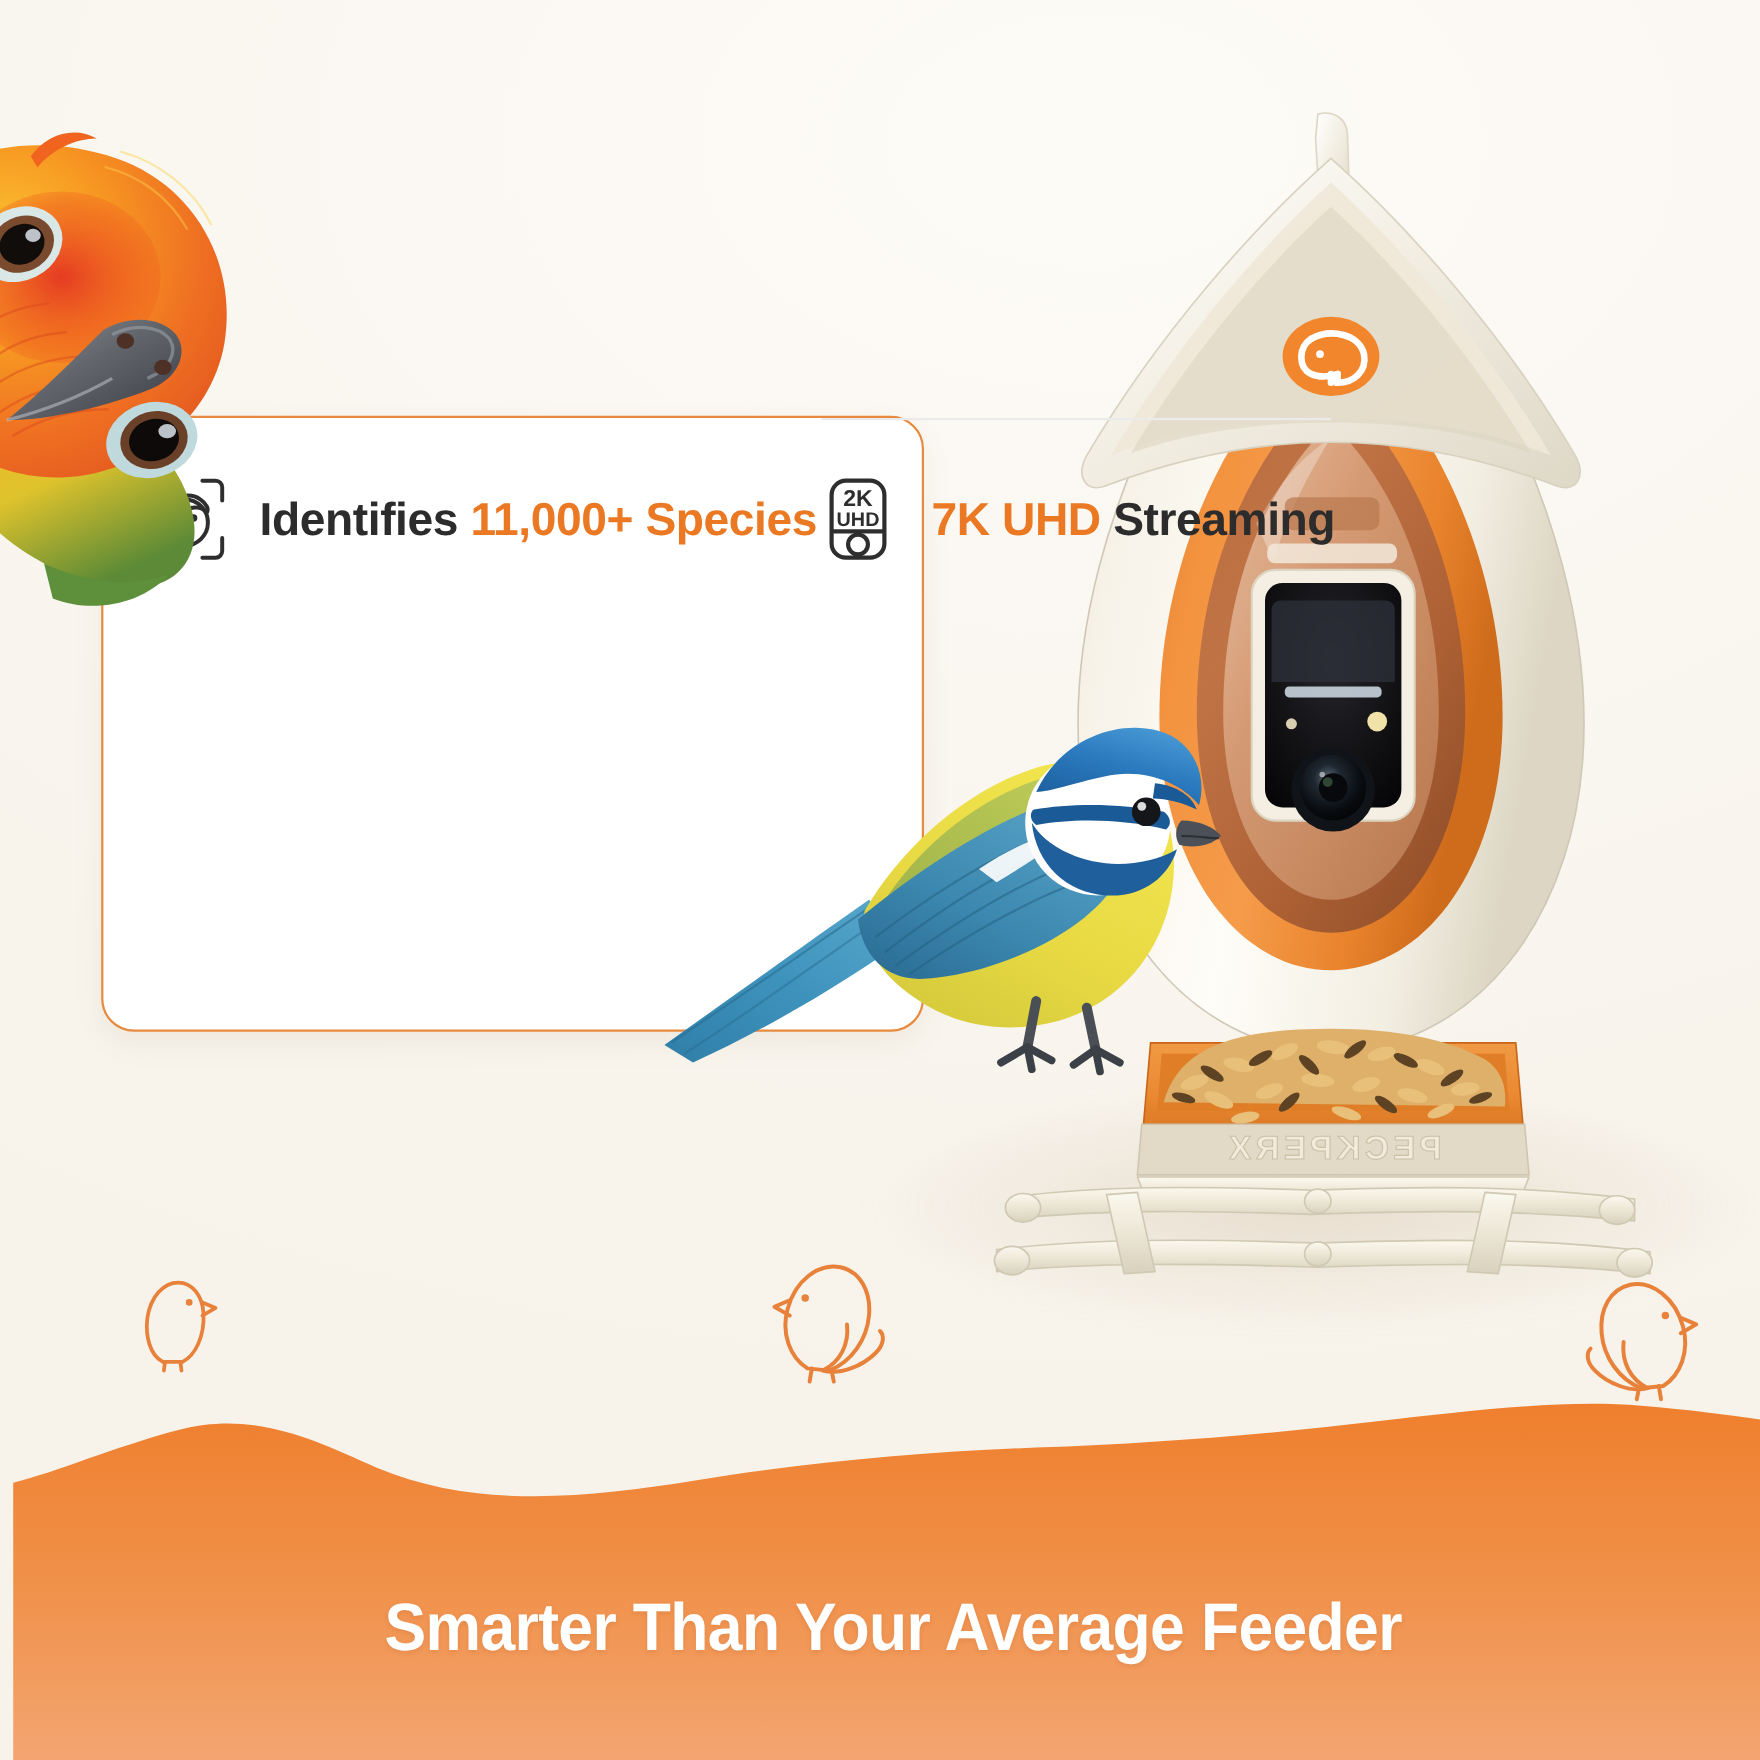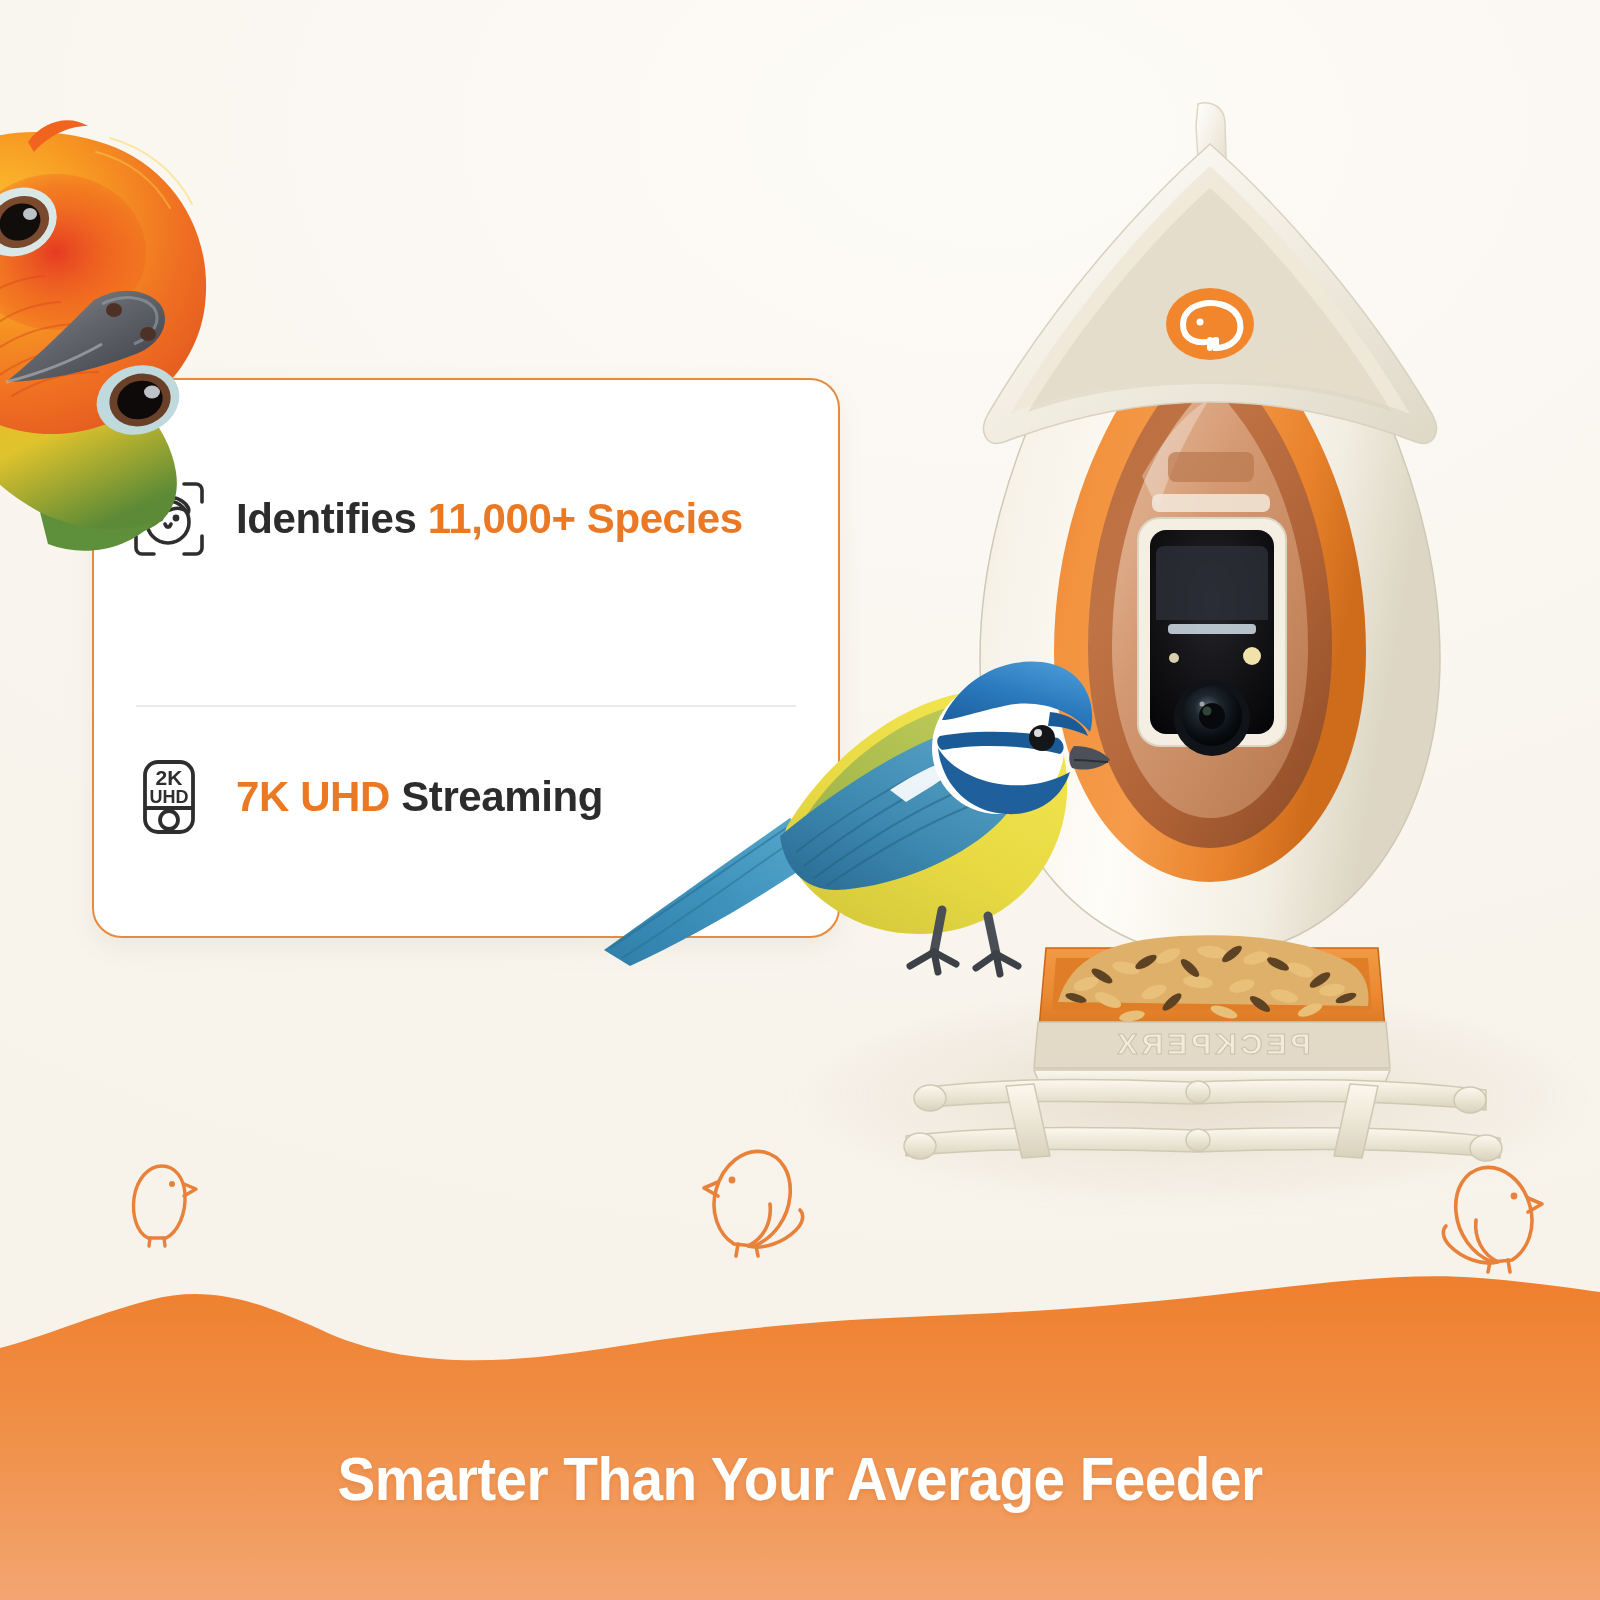--- a/index.html
+++ b/index.html
@@ -20,21 +20,21 @@
     background:
       radial-gradient(110% 70% at 62% 8%, #fdfbf6 0%, #faf7f1 45%, #f7f3ea 100%);
   }
   .bg-shadow {
     position:absolute; left:780px; top:980px; width:820px; height:230px;
     background:radial-gradient(ellipse at 50% 50%, rgba(196,170,140,.30) 0%, rgba(196,170,140,0) 70%);
     filter:blur(8px);
   }
 
   
-  .banner { position:absolute; left:0; bottom:0; width:1380px; height:370px; }
+  .banner { position:absolute; left:12px; bottom:0; width:1380px; height:370px; }
   .banner svg { display:block; width:1600px; height:370px; }
   .banner-text {
     position:absolute; left:0; bottom:86px; width:1600px;
     text-align:center;
     color:#ffffff;
     font-size:61px;
     font-weight:700;
     letter-spacing:-0.6px;
     transform:scaleX(.93);
     text-shadow:0 2px 5px rgba(160,70,10,.16);
@@ -47,21 +47,21 @@
   
   .card {
     position:absolute;
     left:92px; top:378px;
     width:748px; height:560px;
     background:#ffffff;
     border:2px solid #e78a3e;
     border-radius:30px;
     box-shadow:0 10px 28px rgba(120,80,40,.07);
     padding:0 38px;
-    display:flex; flex-direction:column;
+    display:flex; flex-direction:row;
     justify-content:space-around;
     z-index:6;
   }
   .feature-row {
     display:flex; align-items:center; gap:30px;
     height:184px;
     position:relative;
   }
   .feature-row + .feature-row::before {
     content:""; position:absolute; top:0; left:4px; right:4px;

